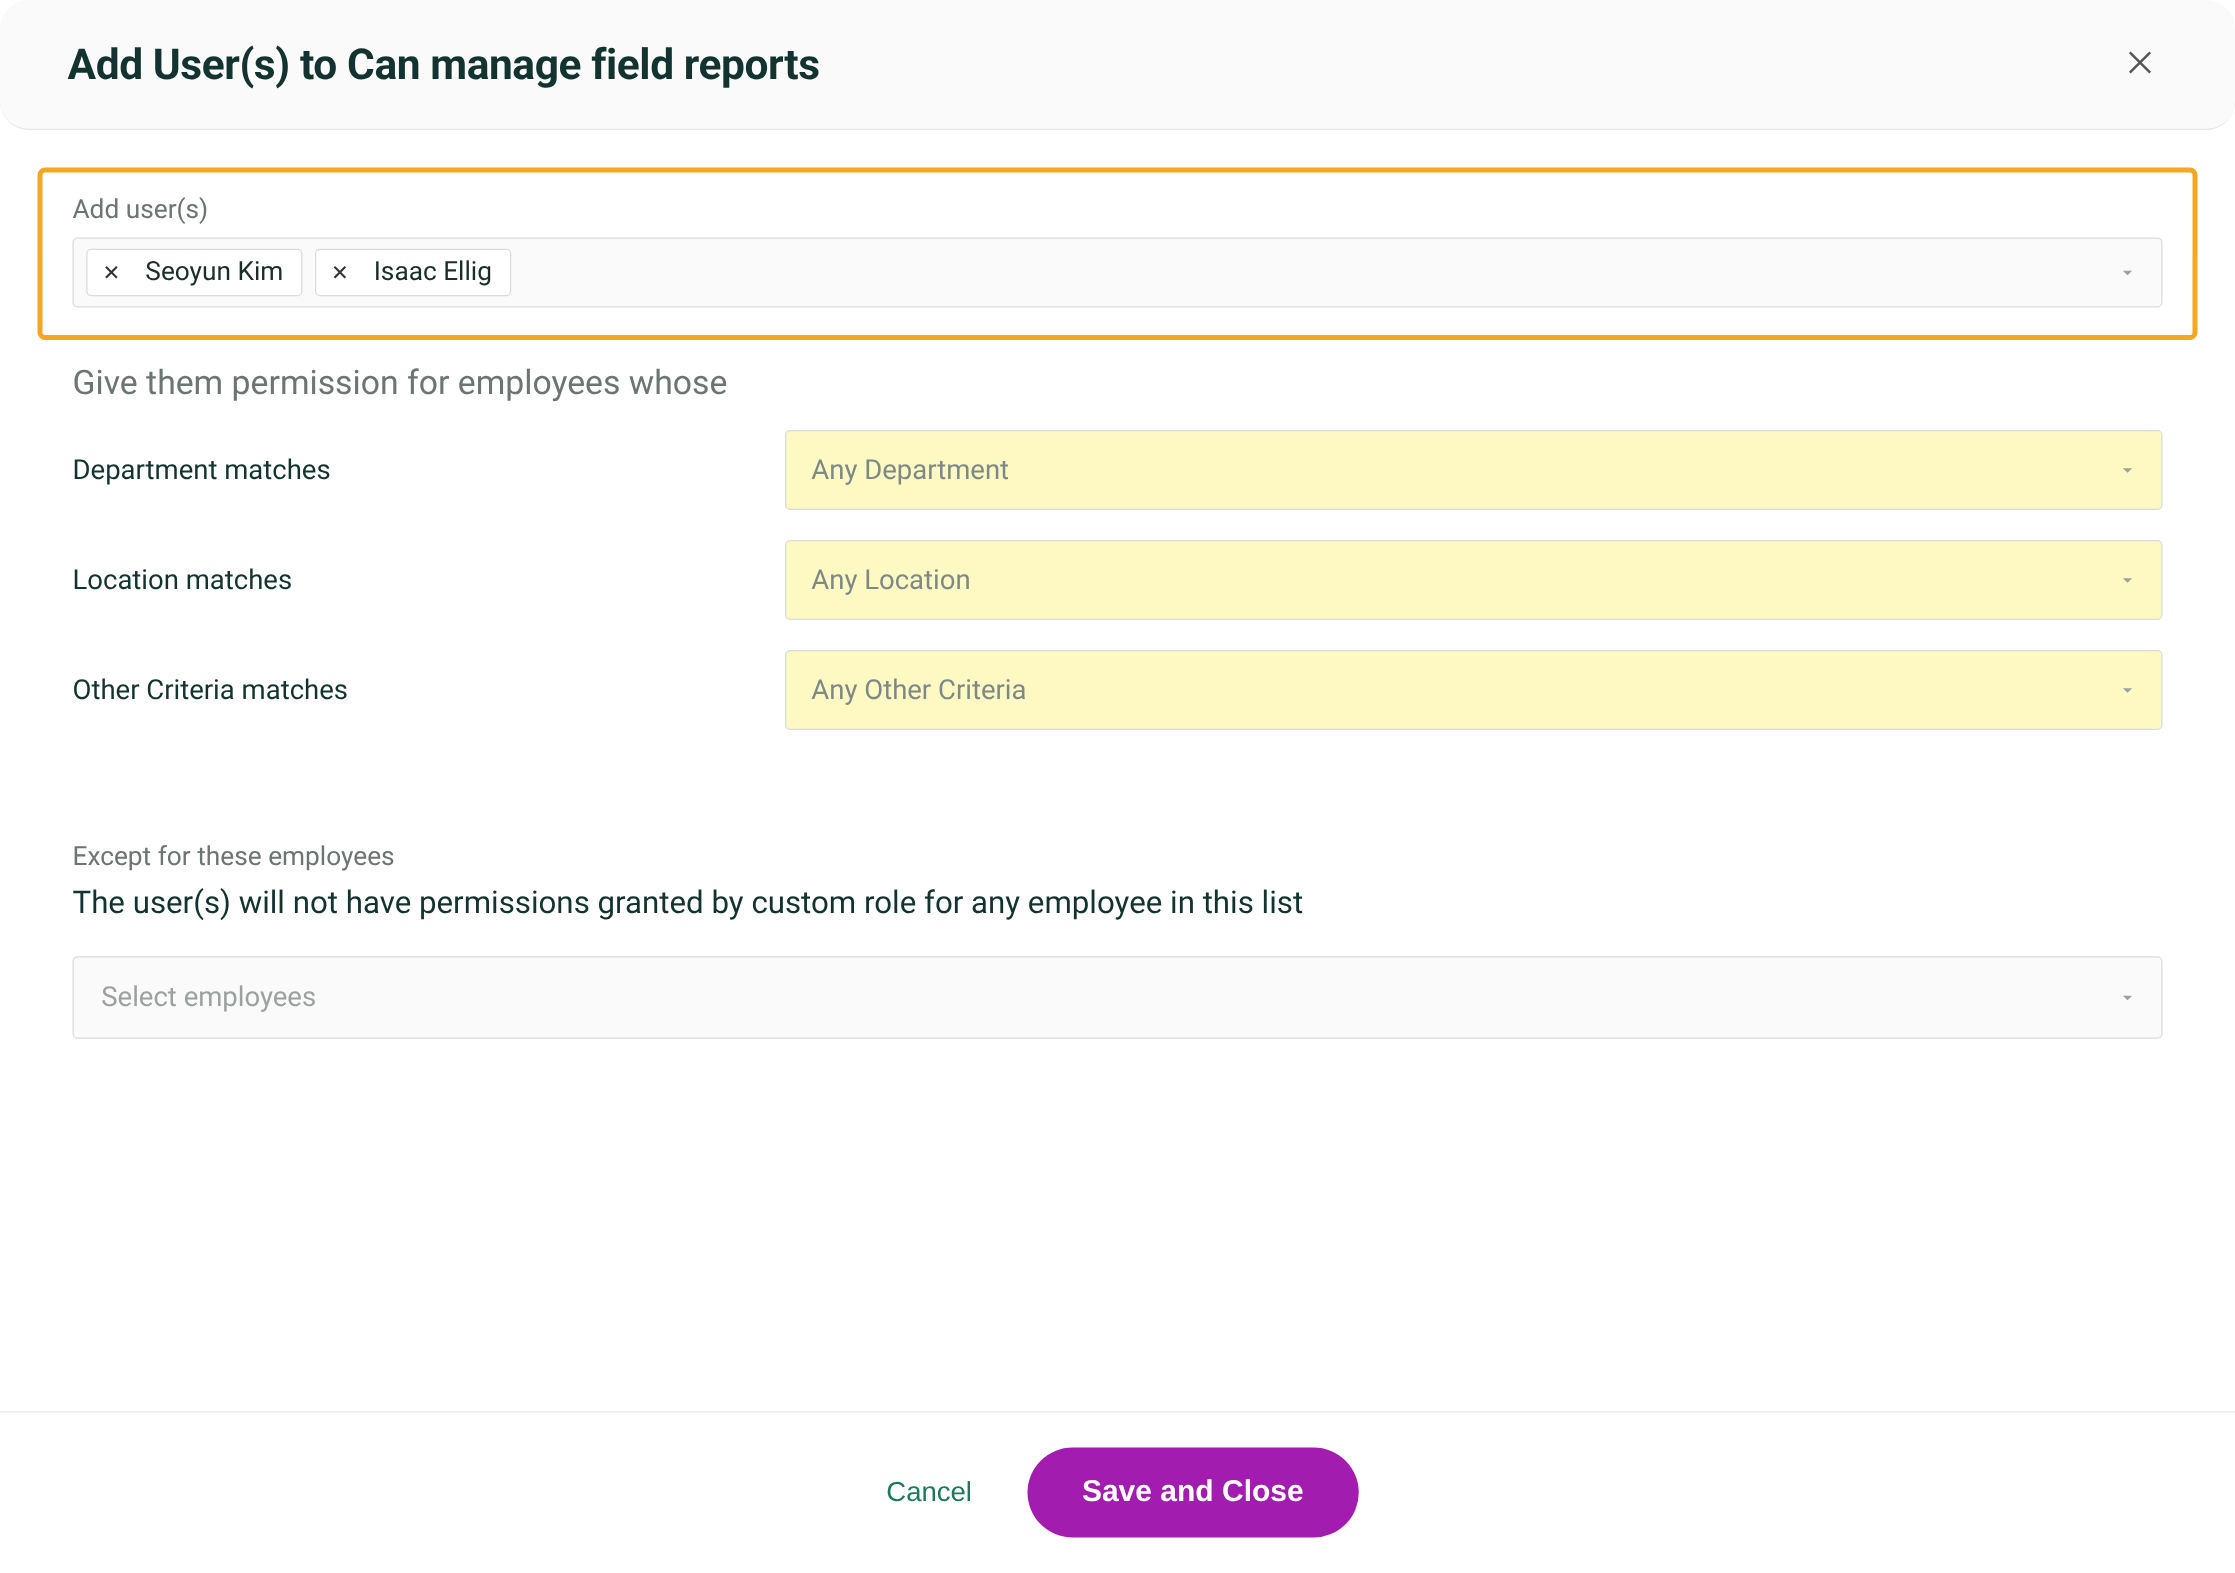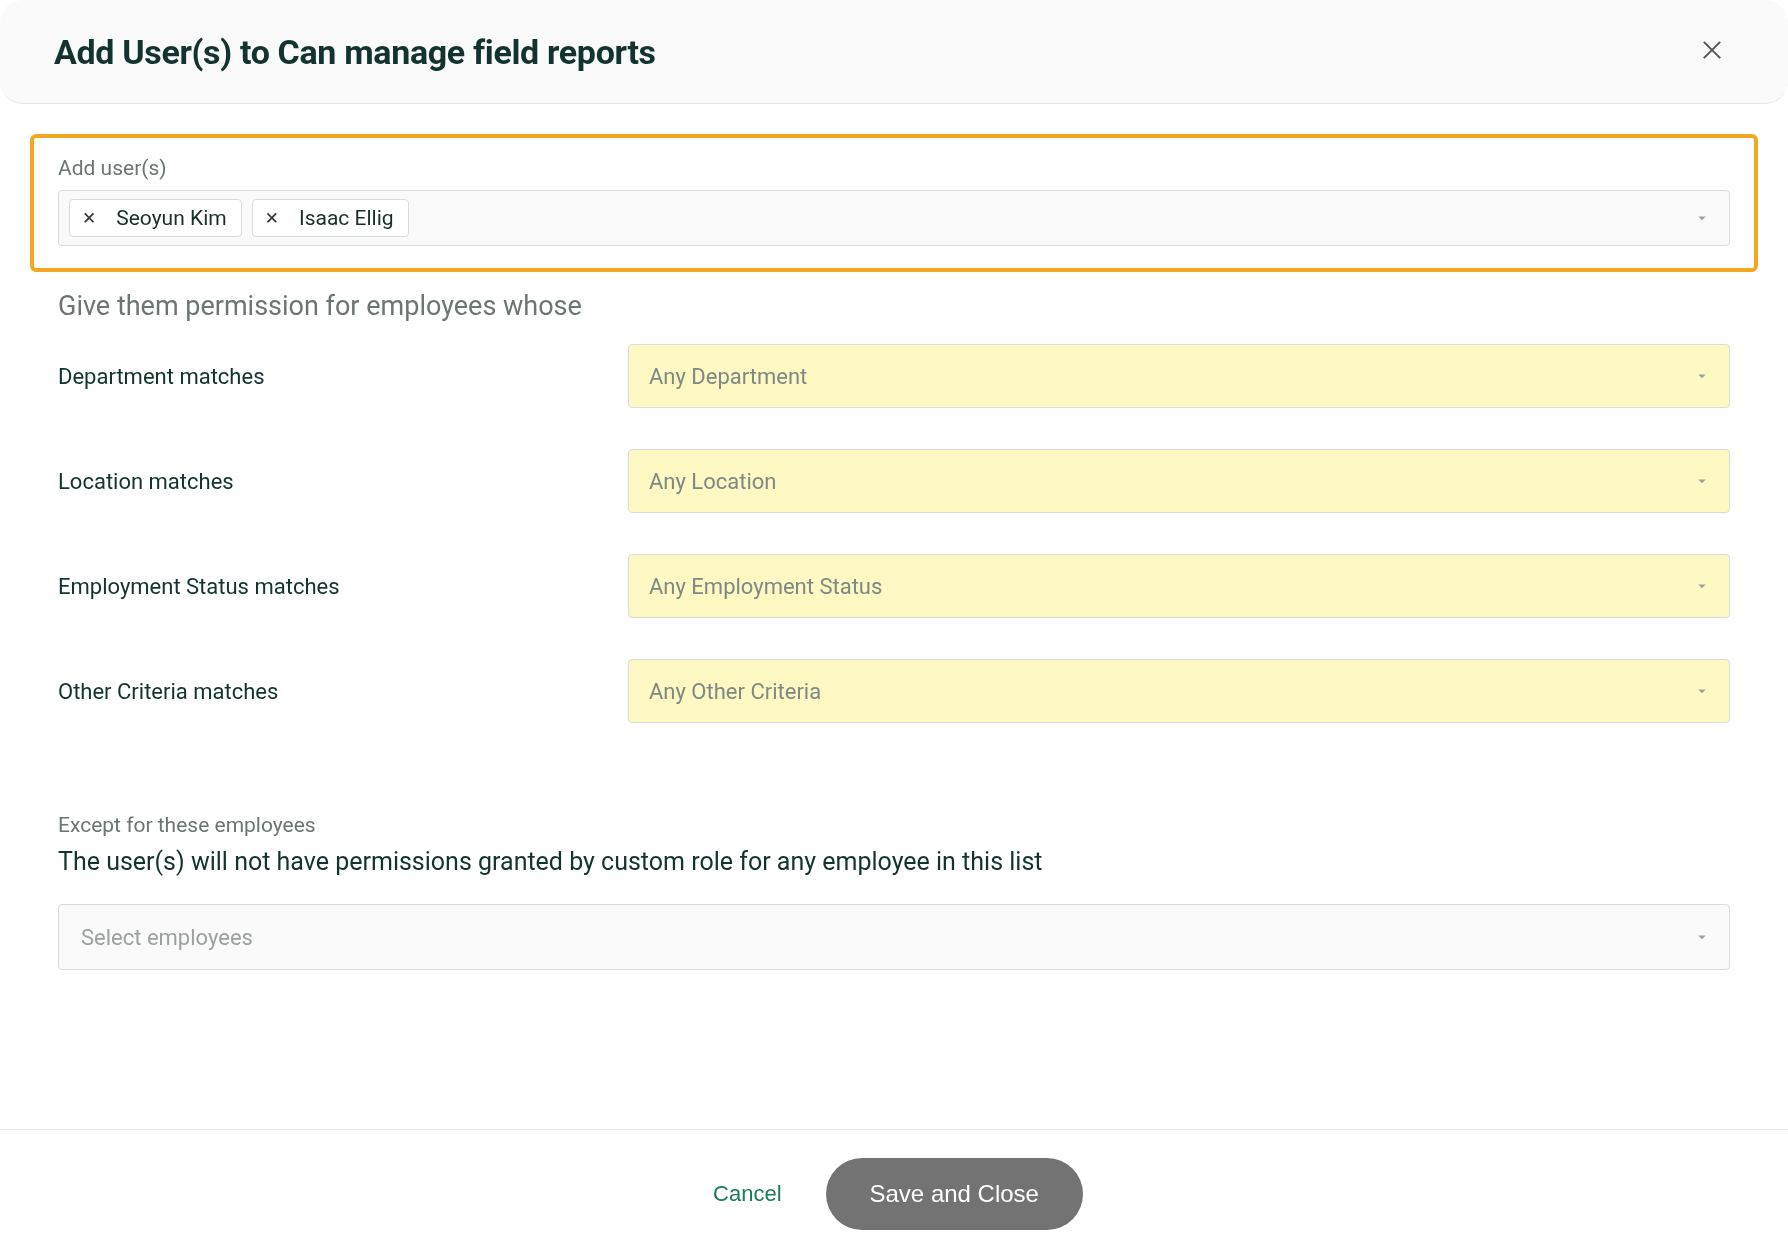--- a/index.html
+++ b/index.html
@@ -36,21 +36,21 @@
     .multi-select .caret { position: absolute; right: 18px; top: 50%; transform: translateY(-50%); pointer-events: none; color: #9aa2a0; }
     .caret svg { width: 18px; height: 18px; display: block; }
     .chip {
       background: #ffffff; border: 1px solid #d8dcdb; border-radius: 4px;
       display: inline-flex; align-items: center; padding: 6px 14px 6px 6px; gap: 14px;
       font-size: 21px; color: #1a2e2a;
     }
     .chip-x { background: none; border: none; cursor: pointer; font-size: 17px; color: #333; padding: 0 6px; line-height: 1; }
     .permission-hint { color: #6b7573; font-size: 27px; margin: 18px 28px 22px; }
     .criteria { padding: 0 28px; }
-    .criteria-row { display: flex; align-items: center; margin-bottom: 41px; }
+    .criteria-row { display: flex; align-items: center; margin-bottom: 24px; }
     .criteria-label { flex: 0 0 570px; font-size: 22px; color: #12332f; }
     .criteria-select {
       flex: 1; border: 1px solid #d8dcdb; border-radius: 4px; background: #fef9c3;
       height: 64px; display: flex; align-items: center; padding: 0 48px 0 20px;
       color: #7e8986; font-size: 22px; position: relative; cursor: pointer;
     }
     .criteria-select .caret { position: absolute; right: 18px; top: 50%; transform: translateY(-50%); color: #9aa2a0; }
     .except-section { padding: 0 28px; margin-top: 90px; }
     .except-header { color: #6b7573; font-size: 21px; margin-bottom: 10px; }
     .except-sub { color: #12332f; font-size: 25px; margin-bottom: 28px; }
@@ -62,22 +62,22 @@
     .employee-select .caret { position: absolute; right: 18px; top: 50%; transform: translateY(-50%); color: #9aa2a0; }
     .footer {
       border-top: 1px solid #e5e7e6; padding: 28px 44px;
       display: flex; justify-content: center; align-items: center; gap: 36px;
     }
     .btn-cancel {
       background: none; border: none; color: #1a7a5a; font-size: 22px; cursor: pointer;
       padding: 10px 8px;
     }
     .btn-primary {
-      background: #737373; color: #fff; border: none; border-radius: 999px;
-      font-size: 24px; padding: 22px 44px; cursor: pointer; font-weight: 400;
+      background: #a21caf; color: #fff; border: none; border-radius: 999px;
+      font-size: 24px; padding: 22px 44px; cursor: pointer; font-weight: 700;
     }
   </style>
 </head>
 <body>
 
 <div class="dialog">
 
   <div class="header">
     <h1 class="title">Add User(s) to Can manage field reports</h1>
     <button class="close-btn">
@@ -134,31 +134,20 @@
         <div class="criteria-select">
           <span>Any Location</span>
           <span class="caret">
             <svg viewBox="0 0 24 24" fill="currentColor">
                 <path d="M7 10l5 5 5-5z"></path>
               </svg>
           </span>
         </div>
       </div>
       <div class="criteria-row">
-        <div class="criteria-label">Employment Status matches</div>
-        <div class="criteria-select">
-          <span>Any Employment Status</span>
-          <span class="caret">
-            <svg viewBox="0 0 24 24" fill="currentColor">
-                <path d="M7 10l5 5 5-5z"></path>
-              </svg>
-          </span>
-        </div>
-      </div>
-      <div class="criteria-row">
         <div class="criteria-label">Other Criteria matches</div>
         <div class="criteria-select">
           <span>Any Other Criteria</span>
           <span class="caret">
             <svg viewBox="0 0 24 24" fill="currentColor">
                 <path d="M7 10l5 5 5-5z"></path>
               </svg>
           </span>
         </div>
       </div>

